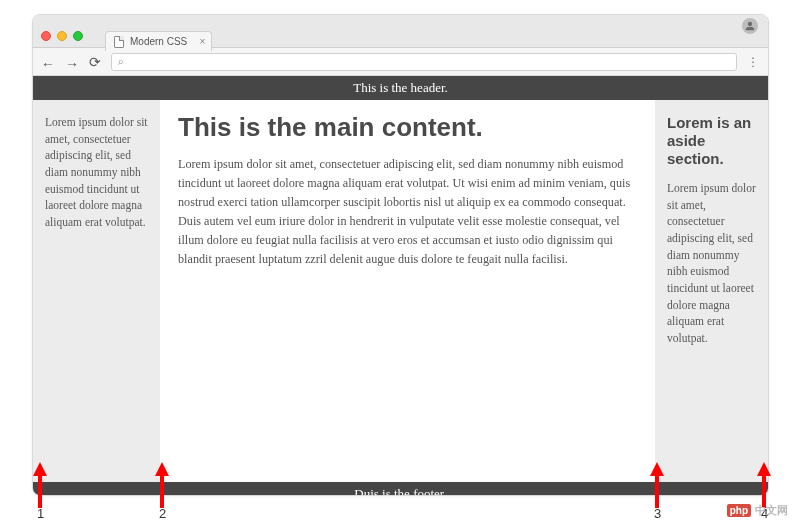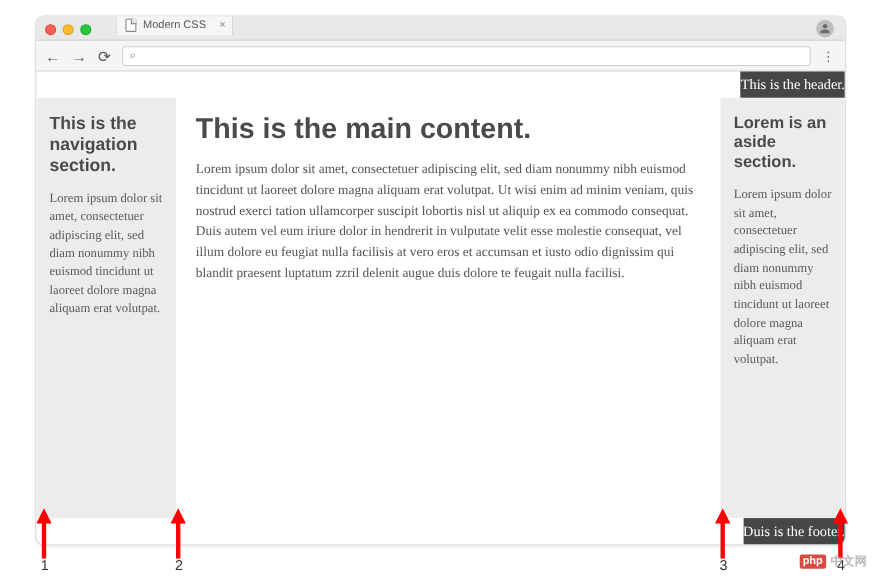--- a/index.html
+++ b/index.html
@@ -25,22 +25,22 @@
     box-shadow: 0 1px 3px rgba(0,0,0,0.06);
     overflow: hidden;
     background: #fff;
   }
   
   .titlebar {
     height: 22px;
     background: #e8e8e8;
     border-bottom: 1px solid #d0d0d0;
     display: flex;
-    align-items: flex-end;
-    padding: 4px 8px;
+    align-items: flex-start;
+    padding: 16px 8px;
     position: relative;
   }
   .traffic { display: flex; gap: 6px; }
   .dot { width: 10px; height: 10px; border-radius: 50%; }
   .dot.red { background:#ff5f57; border:1px solid #e1483f;}
   .dot.yellow { background:#ffbd2e; border:1px solid #dfa123;}
   .dot.green { background:#28c940; border:1px solid #1aab2b;}
   .tab {
     margin-left: 22px;
     height: 20px;
@@ -86,21 +86,21 @@
   }
   .toolbar .arrow{font-size:14px; color:#555;}
   .toolbar .url {
     flex:1; height:18px; background:#fff;
     border:1px solid #d0d0d0; border-radius:3px;
     display:flex; align-items:center; padding:0 6px;
     font-size:11px; color:#999;
   }
   .toolbar .dots{letter-spacing:1px;}
   
-  .viewport { height: calc(100% - 50px); display:flex; flex-direction:column;align-items:flex-end; }
+  .viewport { height: calc(100% - 50px); display:flex; flex-direction:column; }
   .band {
     background:#464646; color:#fff;
     text-align:center;
     font-family: "Times New Roman", Georgia, serif;
     font-size:13px;
     padding:4px 0;
   }
   .cols {
     flex:1; display:grid;
     grid-template-columns: 127px 1fr 113px;
@@ -187,21 +187,20 @@
       </div>
       <span class="dots">⋮</span>
     </div>
 
     <div class="viewport">
       <div class="band">
         <span>This is the header.</span>
       </div>
       <div class="cols">
         <div class="side">
-          <h2>This is the navigation section.</h2>
           <p>Lorem ipsum dolor sit amet, consectetuer adipiscing elit, sed diam nonummy nibh euismod tincidunt ut laoreet dolore magna aliquam erat volutpat.</p>
         </div>
         <div class="main">
           <h1>This is the main content.</h1>
           <p>Lorem ipsum dolor sit amet, consectetuer adipiscing elit, sed diam nonummy nibh euismod tincidunt ut laoreet dolore magna aliquam erat volutpat. Ut wisi enim ad minim veniam, quis nostrud exerci tation ullamcorper suscipit lobortis nisl ut aliquip ex ea commodo consequat. Duis autem vel eum iriure dolor in hendrerit in vulputate velit esse molestie consequat, vel illum dolore eu feugiat nulla facilisis at vero eros et accumsan et iusto odio dignissim qui blandit praesent luptatum zzril delenit augue duis dolore te feugait nulla facilisi.</p>
         </div>
         <div class="side right">
           <h2>Lorem is an aside section.</h2>
           <p>Lorem ipsum dolor sit amet, consectetuer adipiscing elit, sed diam nonummy nibh euismod tincidunt ut laoreet dolore magna aliquam erat volutpat.</p>
         </div>

